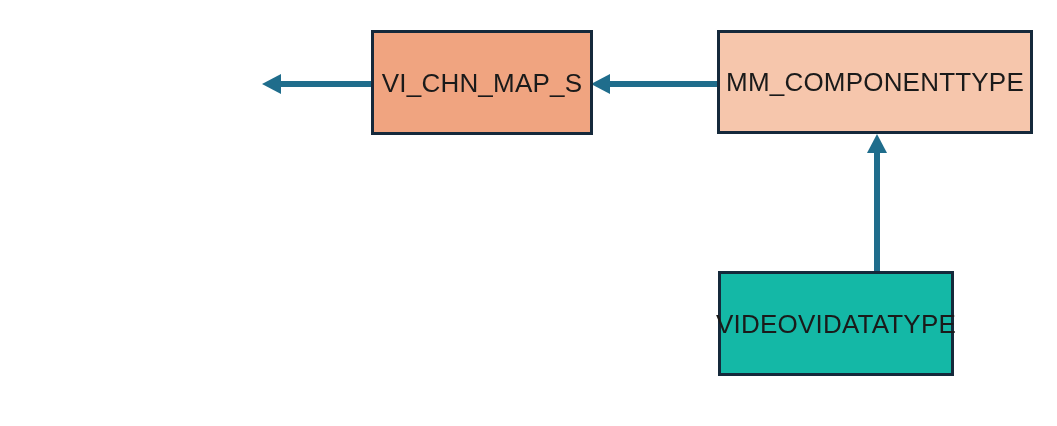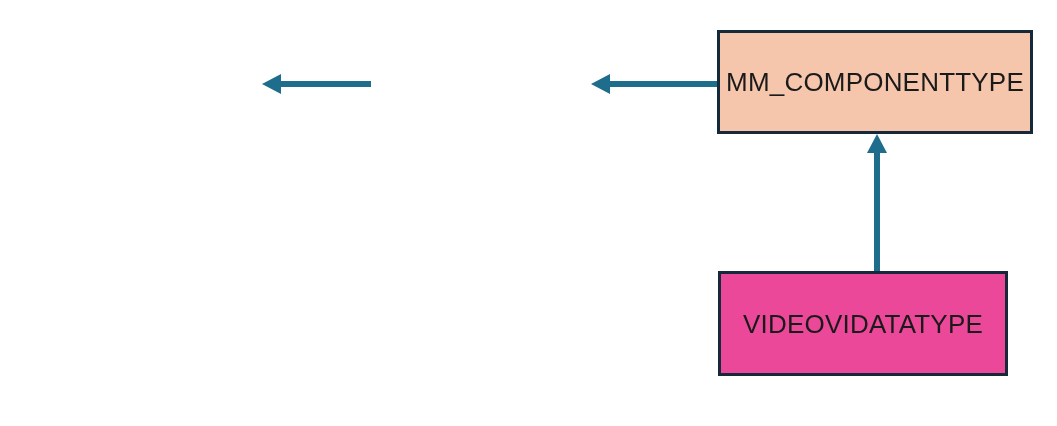--- a/index.html
+++ b/index.html
@@ -40,22 +40,22 @@
     left: 371px; top: 30px;  width: 222px; height: 105px;
     background: #f0a480;
     font-size: 26px;
   }
   #node-mm-componenttype {
     left: 717px; top: 30px;  width: 316px; height: 104px;
     background: #f6c6ac;
     font-size: 26px;
   }
   #node-videovidatatype {
-    left: 718px; top: 271px; width: 290px; height: 105px;
-    background: #ec4899;
+    left: 718px; top: 271px; width: 236px; height: 105px;
+    background: #14b8a6;
     font-size: 26px;
   }
   .arrow-layer {
     position: absolute;
     left: 0; top: 0;
     width: 1057px;
     height: 426px;
     pointer-events: none;
   }
 </style>
@@ -76,20 +76,23 @@
       <polygon points="591,84 610,74 610,94" fill="#1f6d8c"></polygon>
     </g>
 
     <g>
       <line x1="877" y1="271" x2="877" y2="150" stroke="#1f6d8c" stroke-width="6"></line>
       <polygon points="877,134 867,153 887,153" fill="#1f6d8c"></polygon>
     </g>
   </svg>
 
 
+  <div class="node" id="node-vi-chn-map-s">
+    <span class="node-label">VI_CHN_MAP_S</span>
+  </div>
 
   <div class="node" id="node-mm-componenttype">
     <span class="node-label">MM_COMPONENTTYPE</span>
   </div>
 
   <div class="node" id="node-videovidatatype">
     <span class="node-label">VIDEOVIDATATYPE</span>
   </div>
 
 </div>

